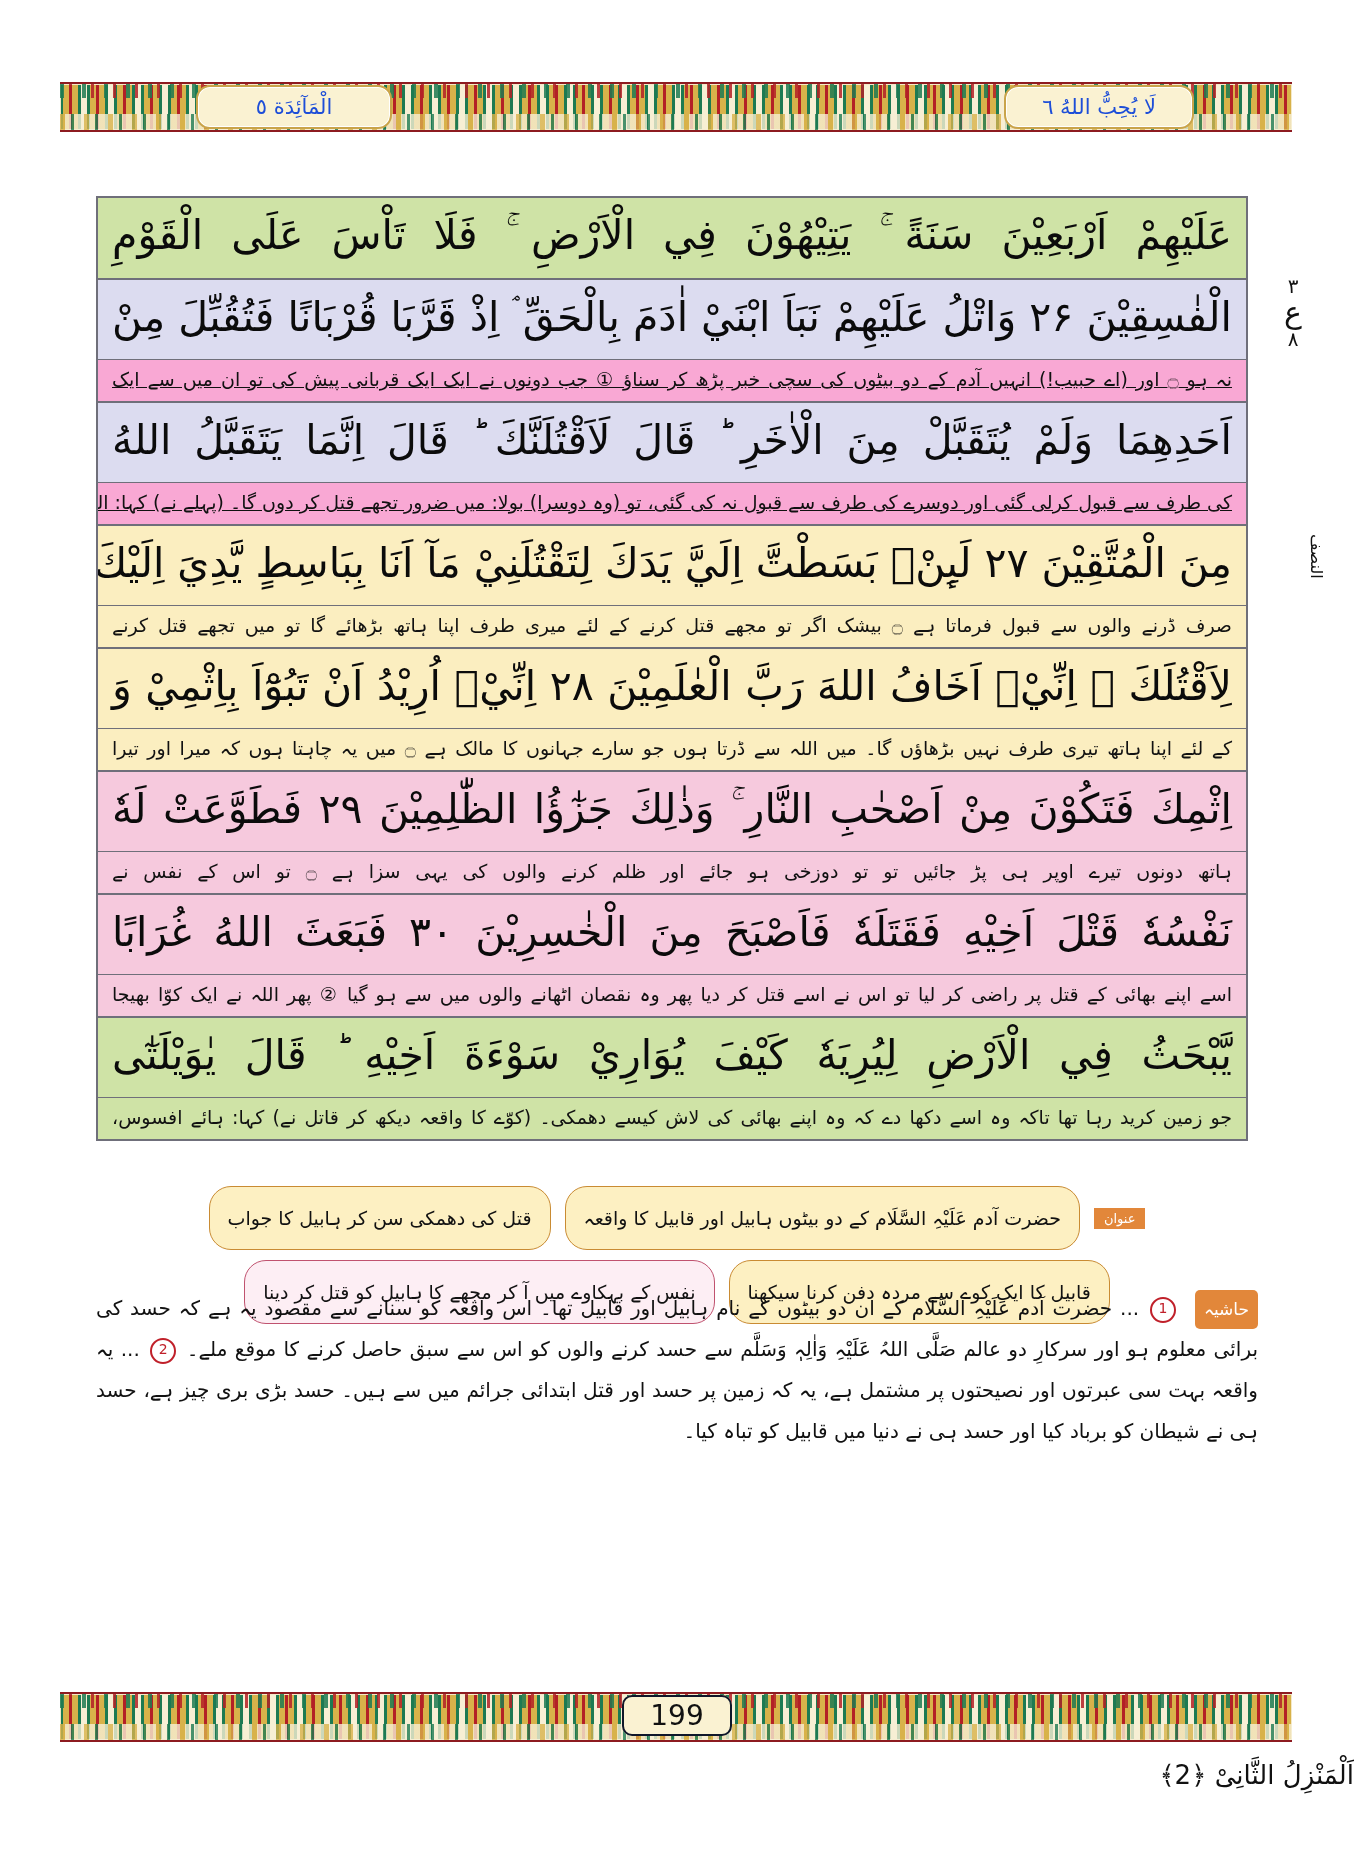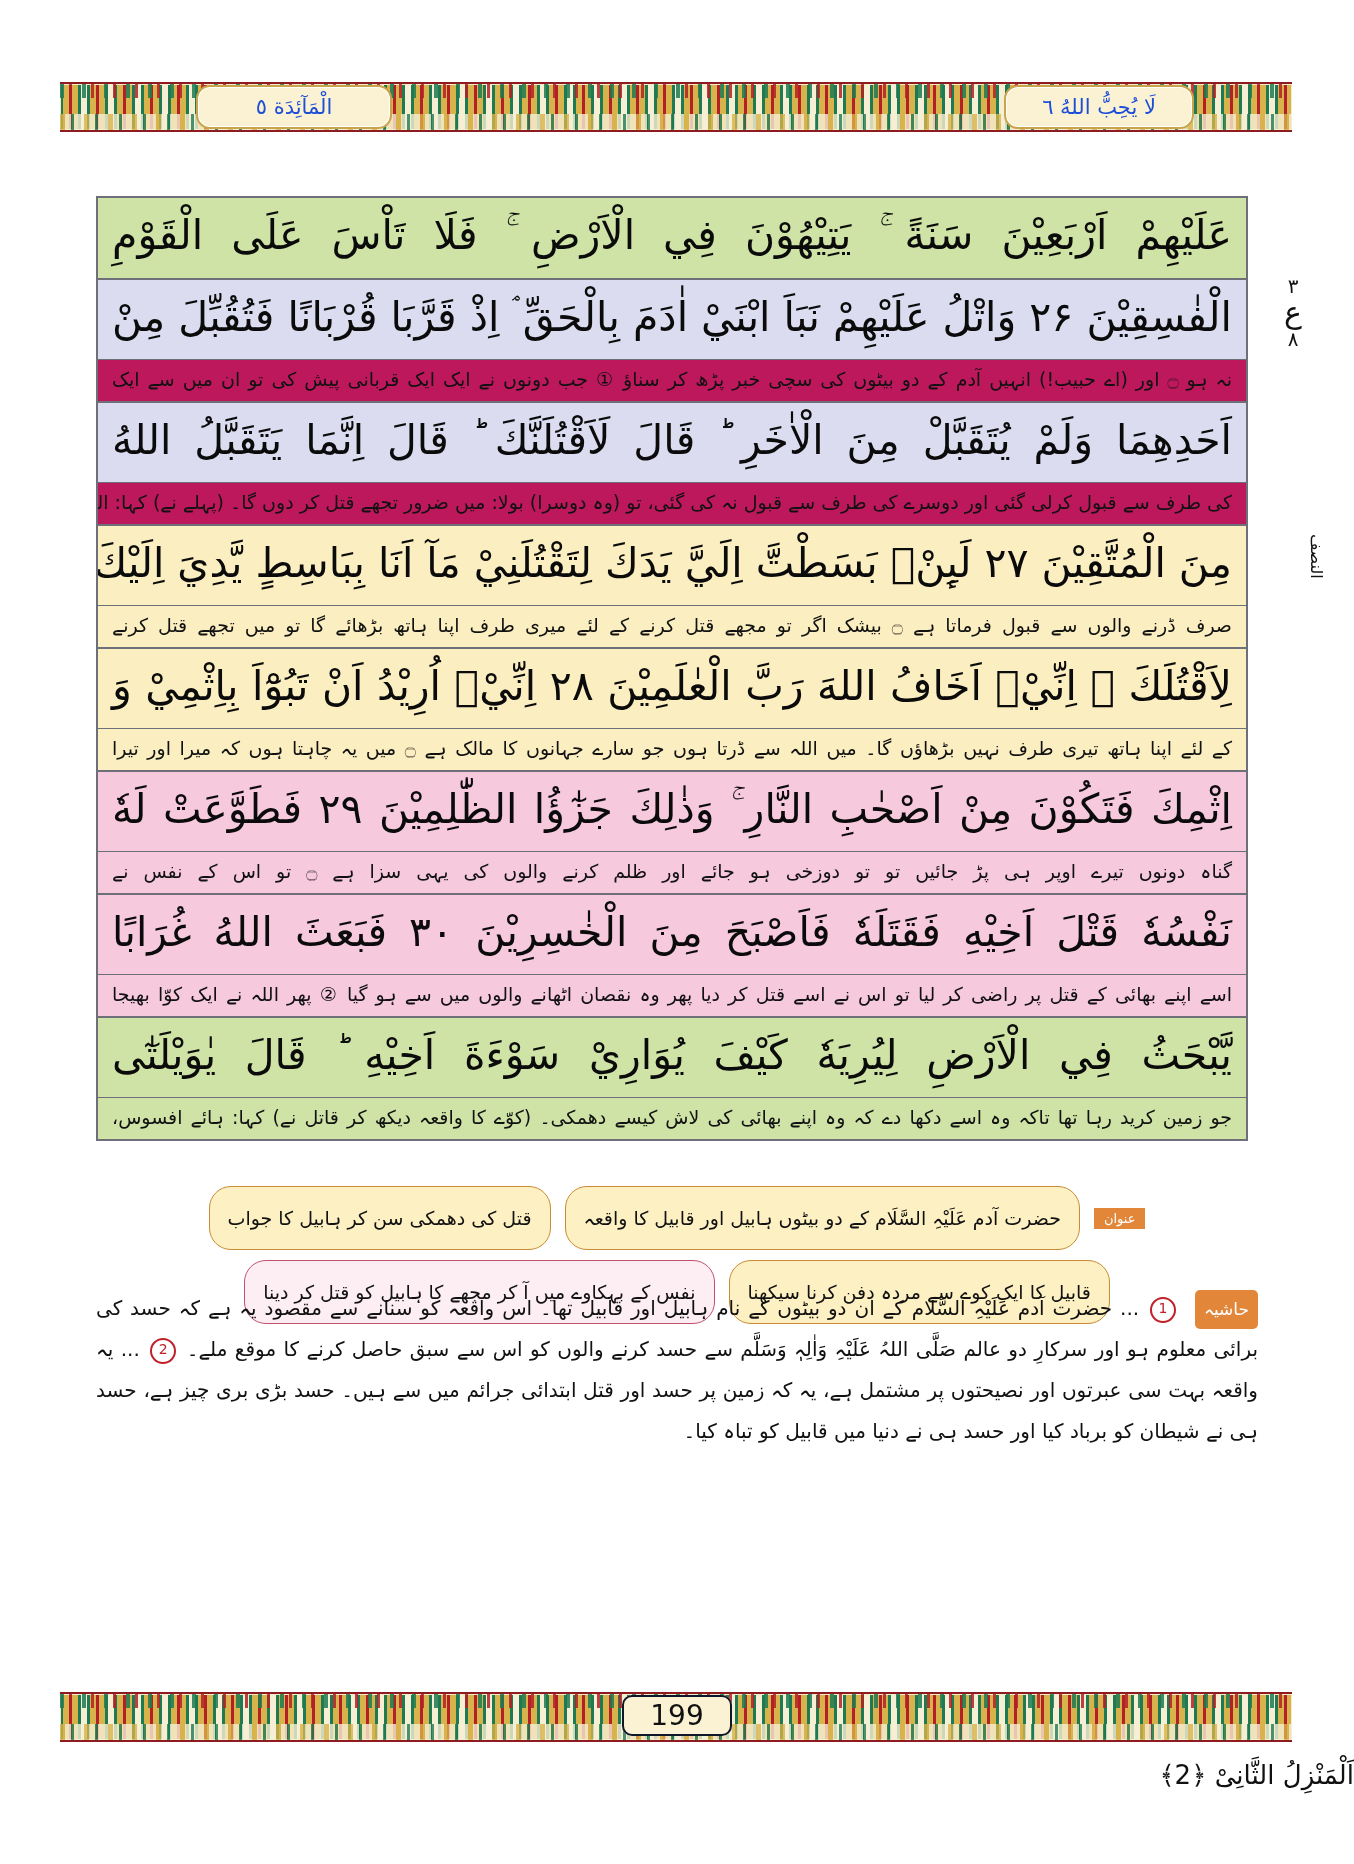--- a/index.html
+++ b/index.html
@@ -63,21 +63,21 @@
     font-family:"DejaVu Sans",sans-serif;
     font-size:19px;line-height:1.5;color:#111;
     padding:5px 14px 7px 14px;
     border-top:1px solid #6f6f7a;white-space:nowrap;overflow:hidden;
   }
 
   
   .c-green   {background:#cfe3a6;}
   .c-green  .ur{background:#cfe3a6;}
   .c-lilac   {background:#dcdcf0;}
-  .c-lilac  .ur{background:#be185d;}
+  .c-lilac  .ur{background:#f9a8d4;text-decoration:underline;}
   .c-yellow  {background:#fbeec0;}
   .c-yellow .ur{background:#fbeec0;}
   .c-pink    {background:#f6c9dd;}
   .c-pink   .ur{background:#f6c9dd;}
   .note-num{
     display:inline-block;border:2px solid #c0202a;border-radius:50%;
     width:22px;height:22px;line-height:19px;text-align:center;
     font-size:14px;color:#c0202a;margin:0 3px;vertical-align:middle;
   }
 
@@ -160,21 +160,21 @@
       <div class="band c-yellow">
         <div class="ar">مِنَ الْمُتَّقِيْنَ ۲۷ لَىِٕنْۢ بَسَطْتَّ اِلَيَّ يَدَكَ لِتَقْتُلَنِيْ مَآ اَنَا بِبَاسِطٍ يَّدِيَ اِلَيْكَ</div>
         <div class="ur">صرف ڈرنے والوں سے قبول فرماتا ہے ۝ بیشک اگر تو مجھے قتل کرنے کے لئے میری طرف اپنا ہاتھ بڑھائے گا تو میں تجھے قتل کرنے</div>
       </div>
       <div class="band c-yellow">
         <div class="ar">لِاَقْتُلَكَ ۚ اِنِّيْۤ اَخَافُ اللهَ رَبَّ الْعٰلَمِيْنَ ۲۸ اِنِّيْۤ اُرِيْدُ اَنْ تَبُوْٓاَ بِاِثْمِيْ وَ</div>
         <div class="ur">کے لئے اپنا ہاتھ تیری طرف نہیں بڑھاؤں گا۔ میں اللہ سے ڈرتا ہوں جو سارے جہانوں کا مالک ہے ۝ میں یہ چاہتا ہوں کہ میرا اور تیرا</div>
       </div>
       <div class="band c-pink">
         <div class="ar">اِثْمِكَ فَتَكُوْنَ مِنْ اَصْحٰبِ النَّارِ ۚ وَذٰلِكَ جَزٰٓؤُا الظّٰلِمِيْنَ ۲۹ فَطَوَّعَتْ لَهٗ</div>
-        <div class="ur">گناہ دونوں تیرے اوپر ہی پڑ جائیں تو تو دوزخی ہو جائے اور ظلم کرنے والوں کی یہی سزا ہے ۝ تو اس کے نفس نے</div>
+        <div class="ur">ہاتھ دونوں تیرے اوپر ہی پڑ جائیں تو تو دوزخی ہو جائے اور ظلم کرنے والوں کی یہی سزا ہے ۝ تو اس کے نفس نے</div>
       </div>
       <div class="band c-pink">
         <div class="ar">نَفْسُهٗ قَتْلَ اَخِيْهِ فَقَتَلَهٗ فَاَصْبَحَ مِنَ الْخٰسِرِيْنَ ۳۰ فَبَعَثَ اللهُ غُرَابًا</div>
         <div class="ur">اسے اپنے بھائی کے قتل پر راضی کر لیا تو اس نے اسے قتل کر دیا پھر وہ نقصان اٹھانے والوں میں سے ہو گیا ② پھر اللہ نے ایک کوّا بھیجا</div>
       </div>
       <div class="band c-green last">
         <div class="ar">يَّبْحَثُ فِي الْاَرْضِ لِيُرِيَهٗ كَيْفَ يُوَارِيْ سَوْءَةَ اَخِيْهِ ؕ قَالَ يٰوَيْلَتٰٓى</div>
         <div class="ur">جو زمین کرید رہا تھا تاکہ وہ اسے دکھا دے کہ وہ اپنے بھائی کی لاش کیسے دھمکی۔ (کوّے کا واقعہ دیکھ کر قاتل نے) کہا: ہائے افسوس،</div>
       </div>
     </div>

